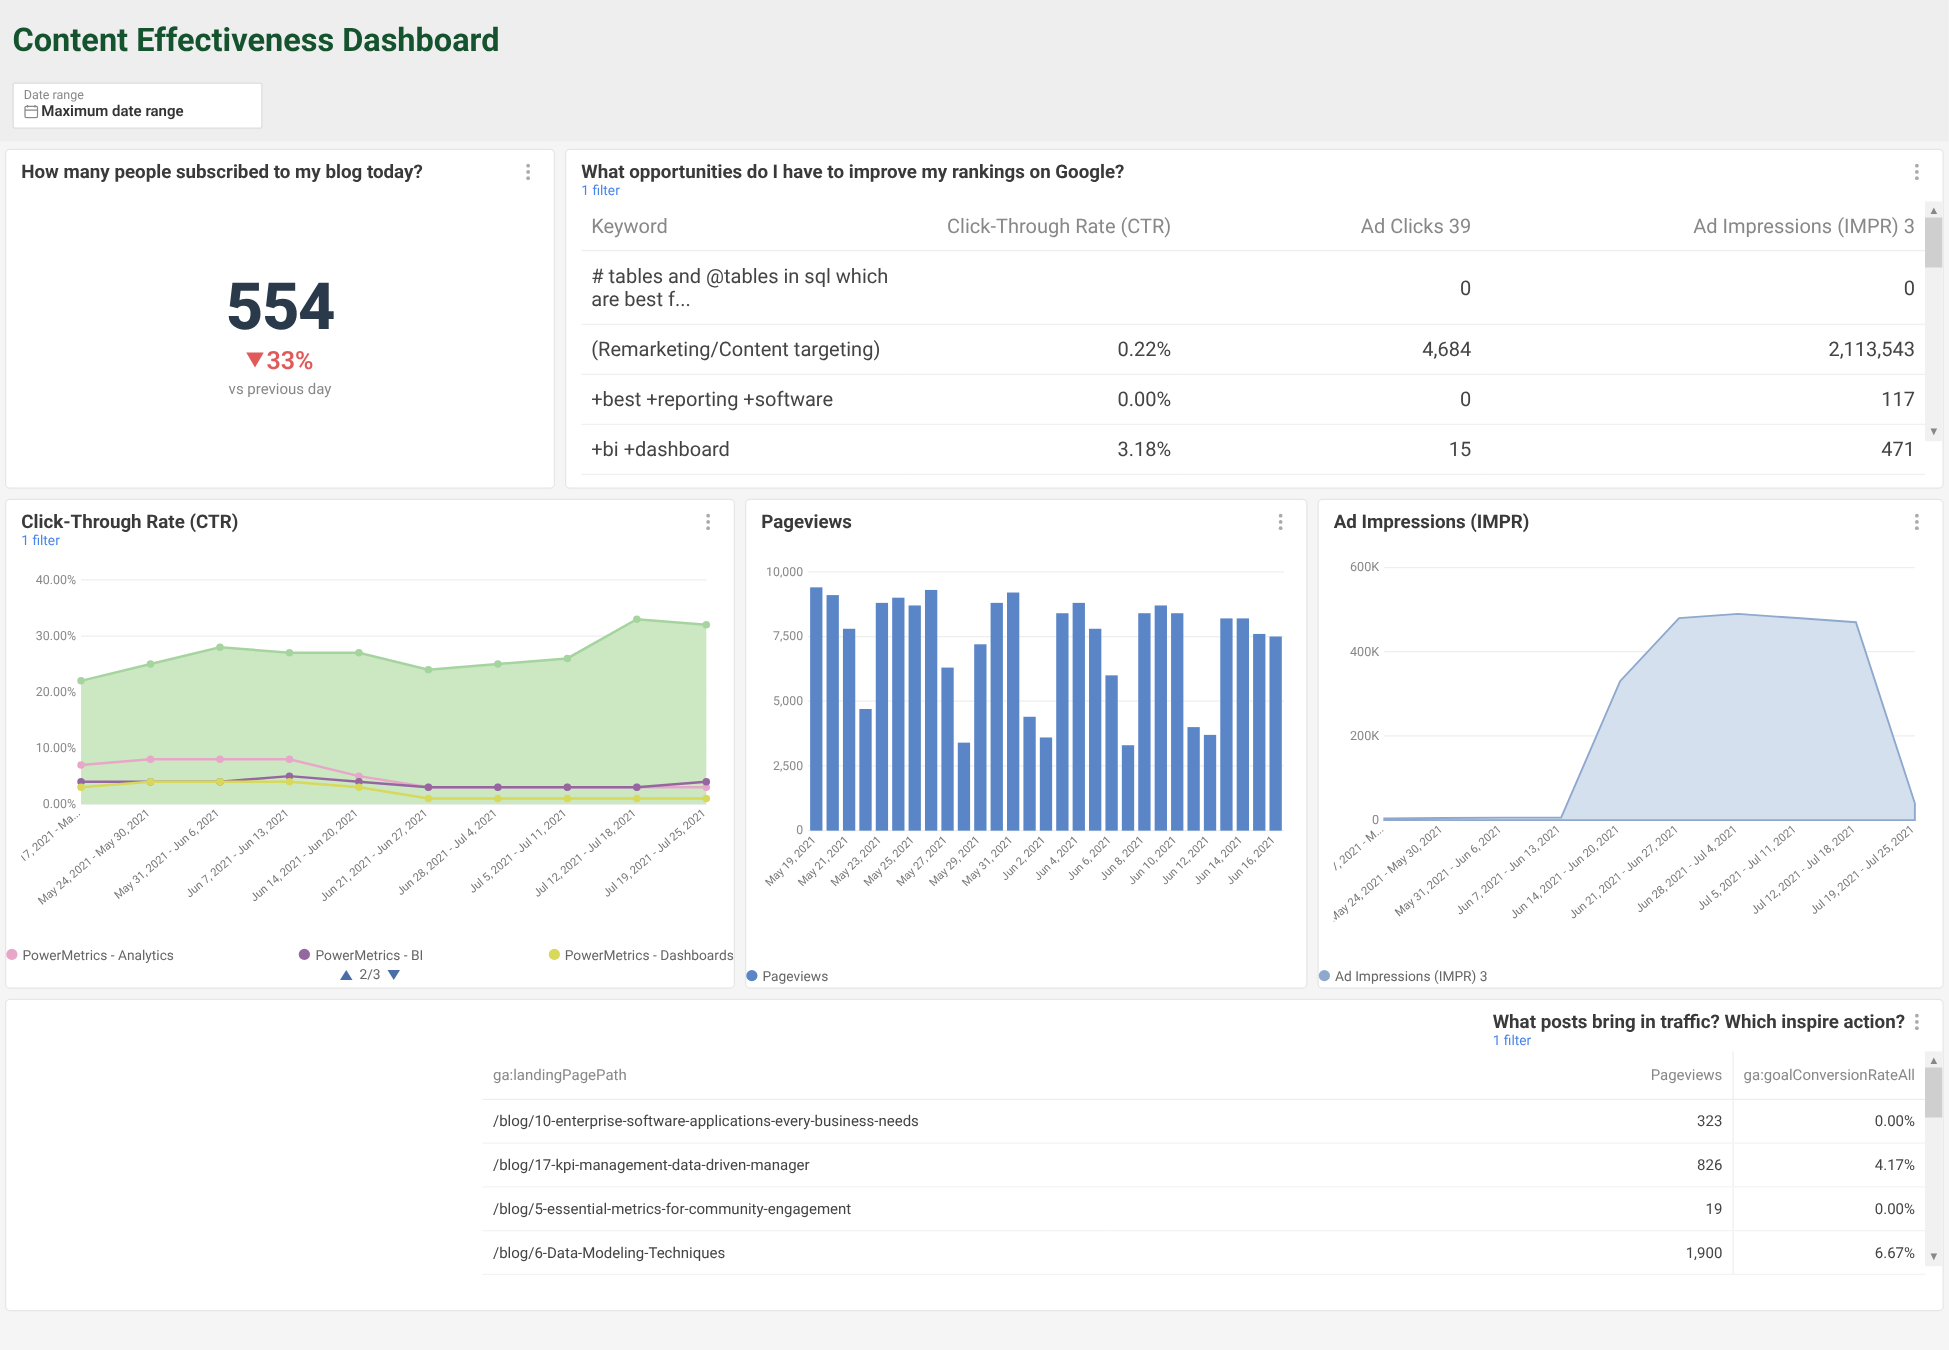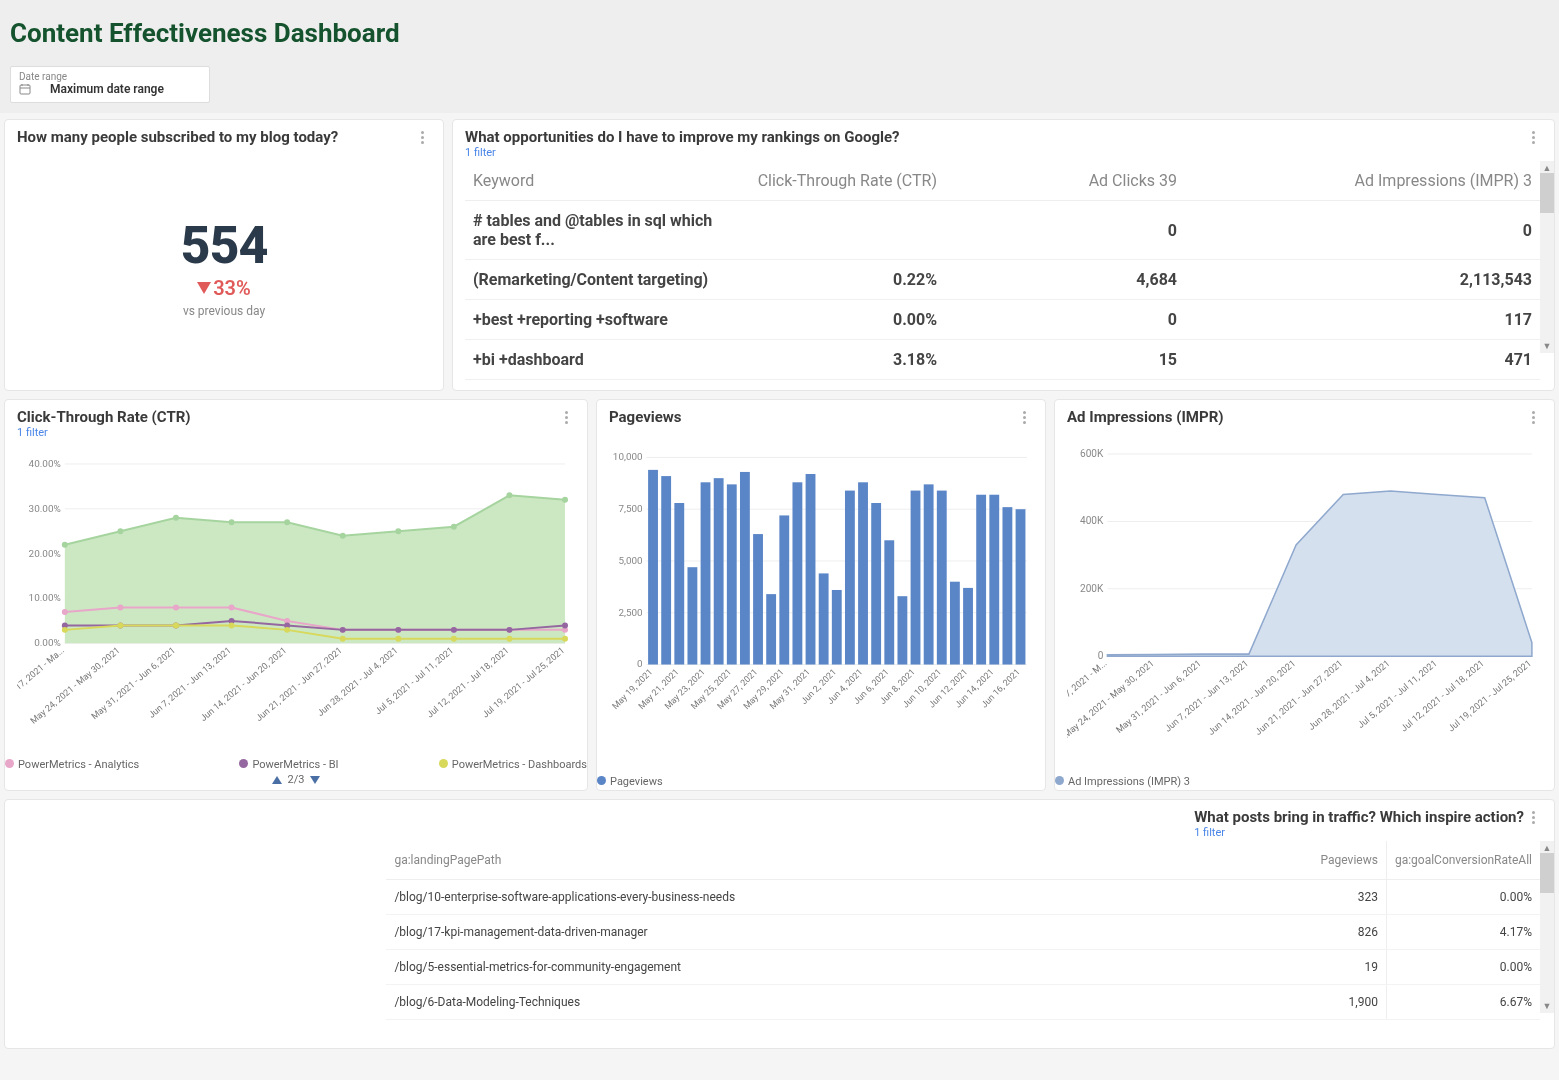--- a/index.html
+++ b/index.html
@@ -29,21 +29,21 @@
   width: 200px;
   padding: 4px 8px 6px;
 }
 .date-range-label {
   font-size: 10px;
   color: #888;
 }
 .date-range-value {
   display: flex;
   align-items: center;
-  gap: 19px;
+  gap: 2px;
   font-size: 12px;
   color: #333;
   font-weight: 600;
 }
 .calendar-icon {
   width: 12px; height: 12px;
   display: inline-flex; align-items: center; justify-content: center;
   color: #888;
 }
 .dashboard-body {
@@ -145,21 +145,20 @@
   color: #888;
   font-weight: 400;
   padding: 10px 8px;
   border-bottom: 1px solid #eee;
 }
 .opp-table th.num, .opp-table td.num { text-align: right; }
 .opp-table td {
   padding: 10px 8px;
   border-bottom: 1px solid #f0f0f0;
   color: #444;
-  font-weight: bold;
 }
 .scroll-indicator {
   width: 14px;
   background: #f1f1f1;
   display:flex; flex-direction:column; justify-content:space-between; align-items:center;
   padding: 2px 0;
 }
 .scroll-arrow { font-size:9px; color:#888; cursor:pointer; }
 .scroll-thumb { background:#cfcfcf; width: 100%; flex:0 0 40px; margin-top:0; }
 

